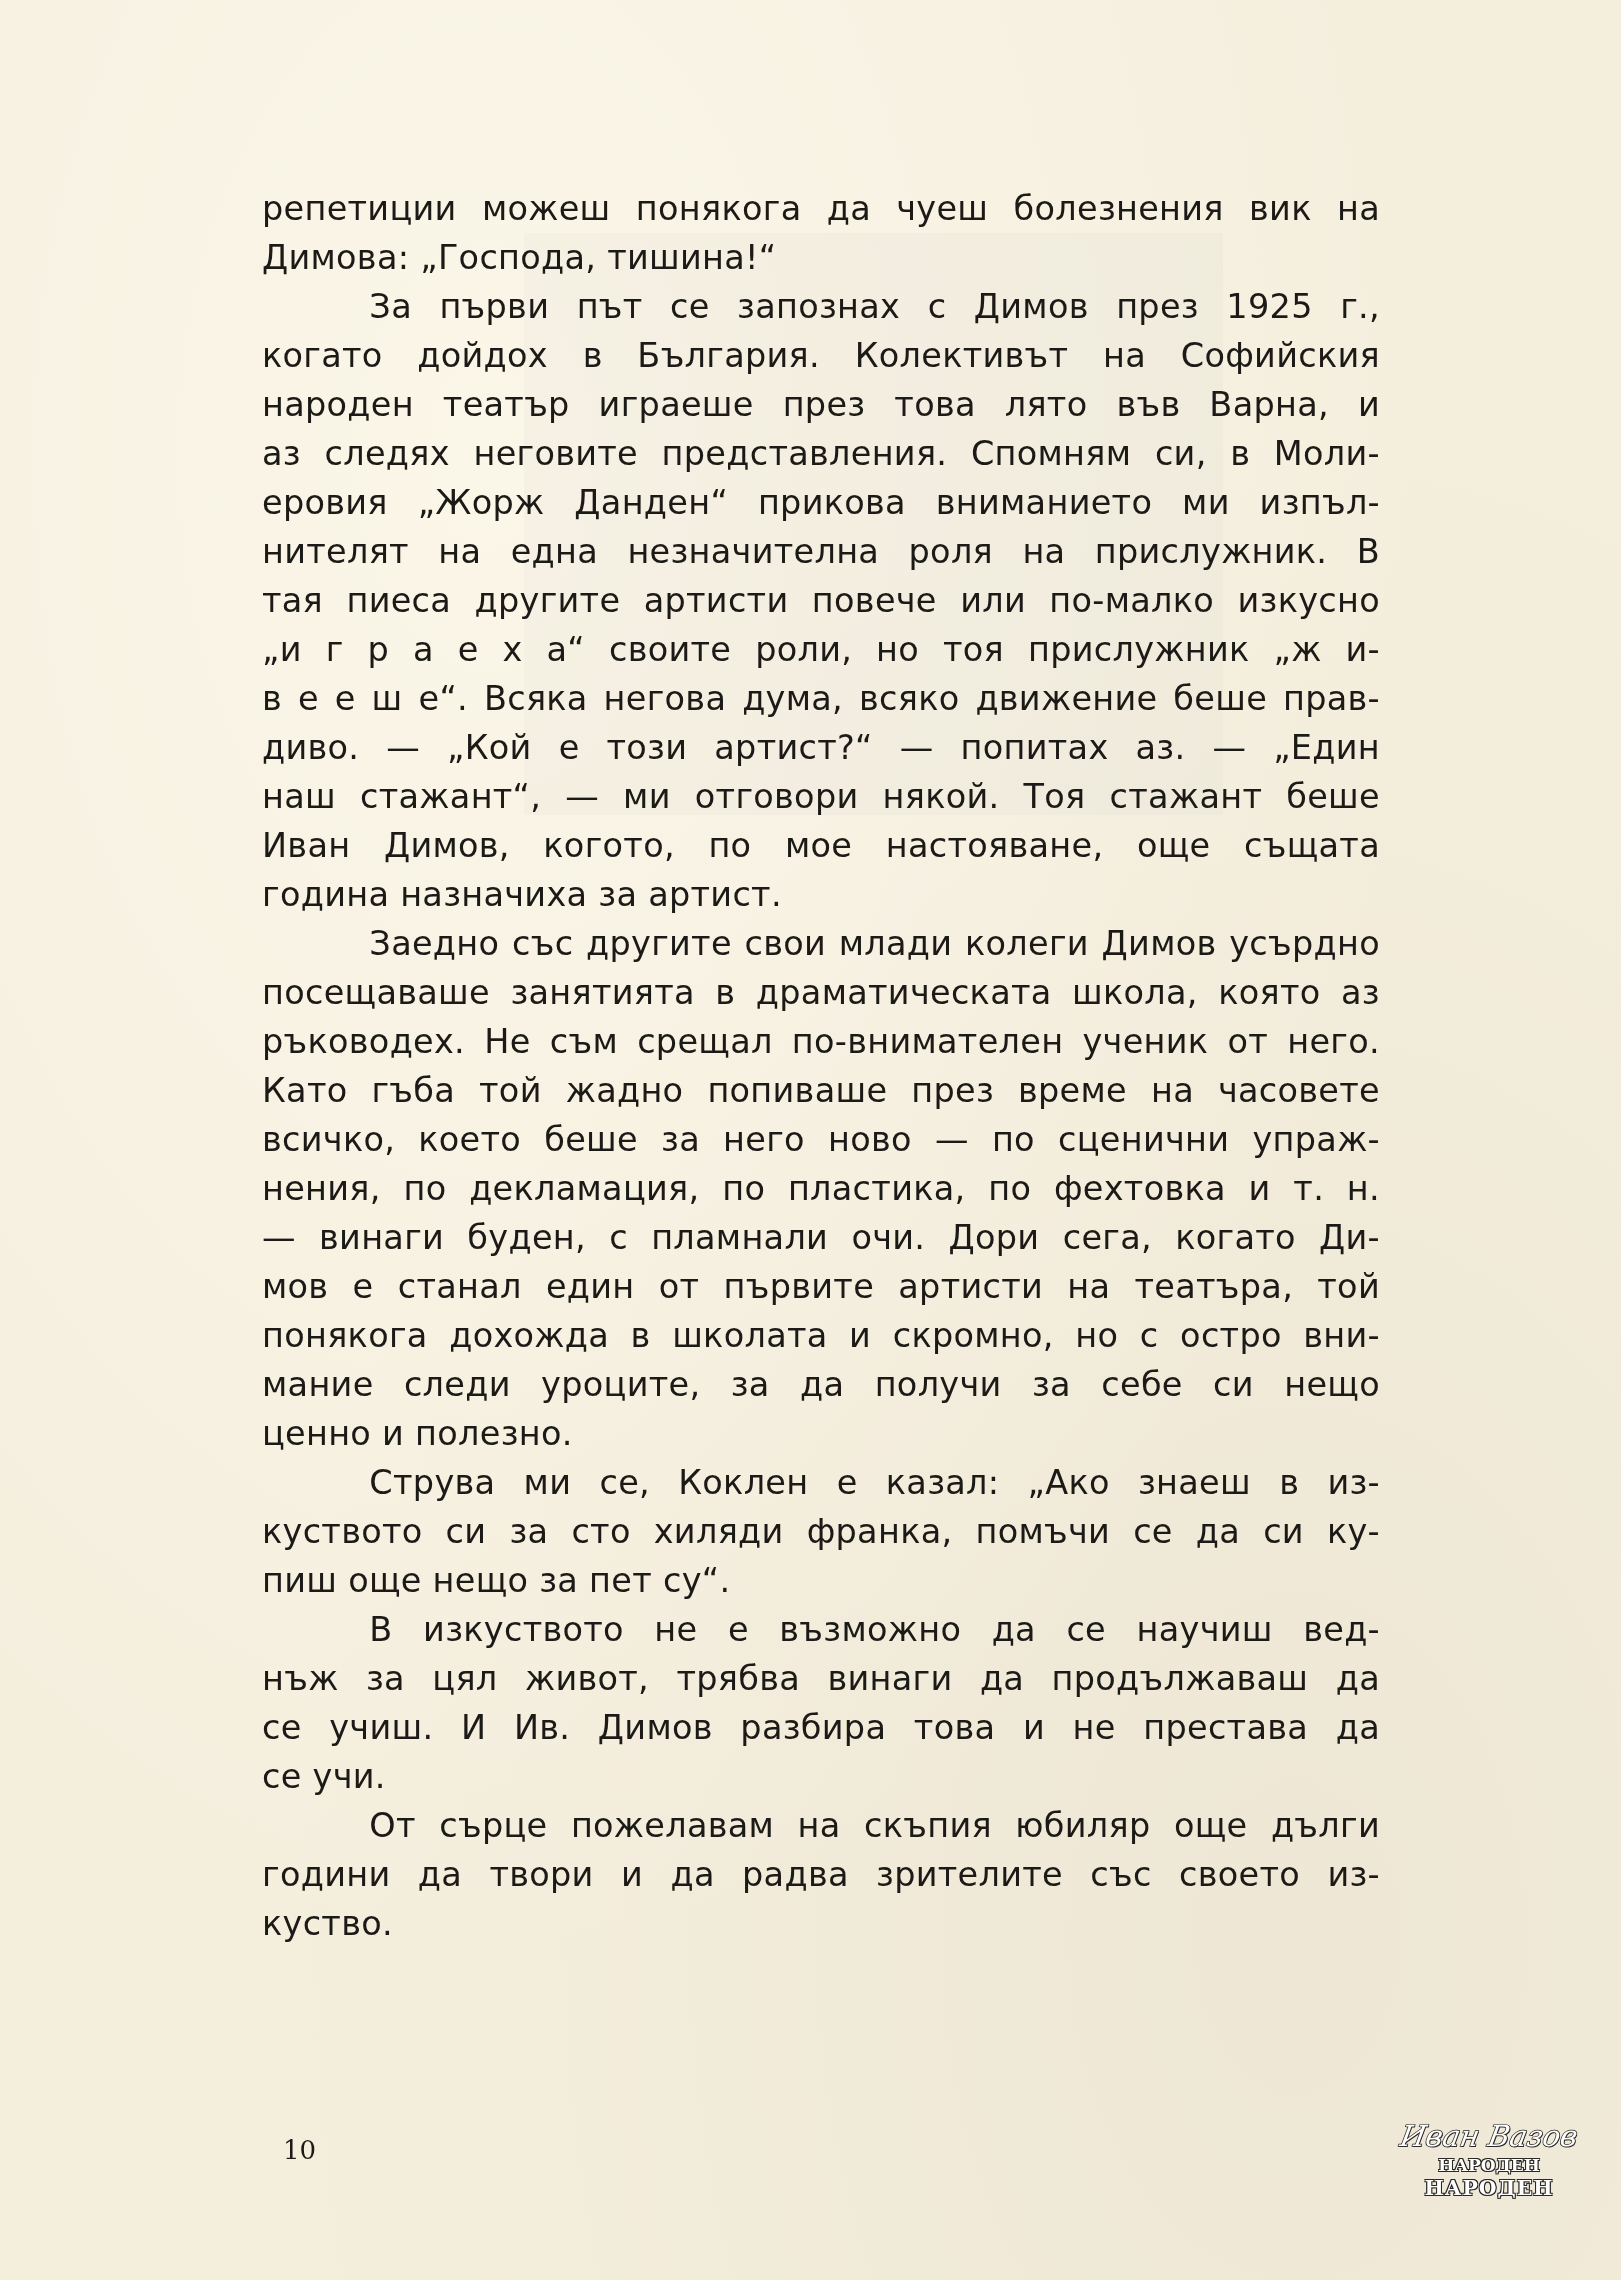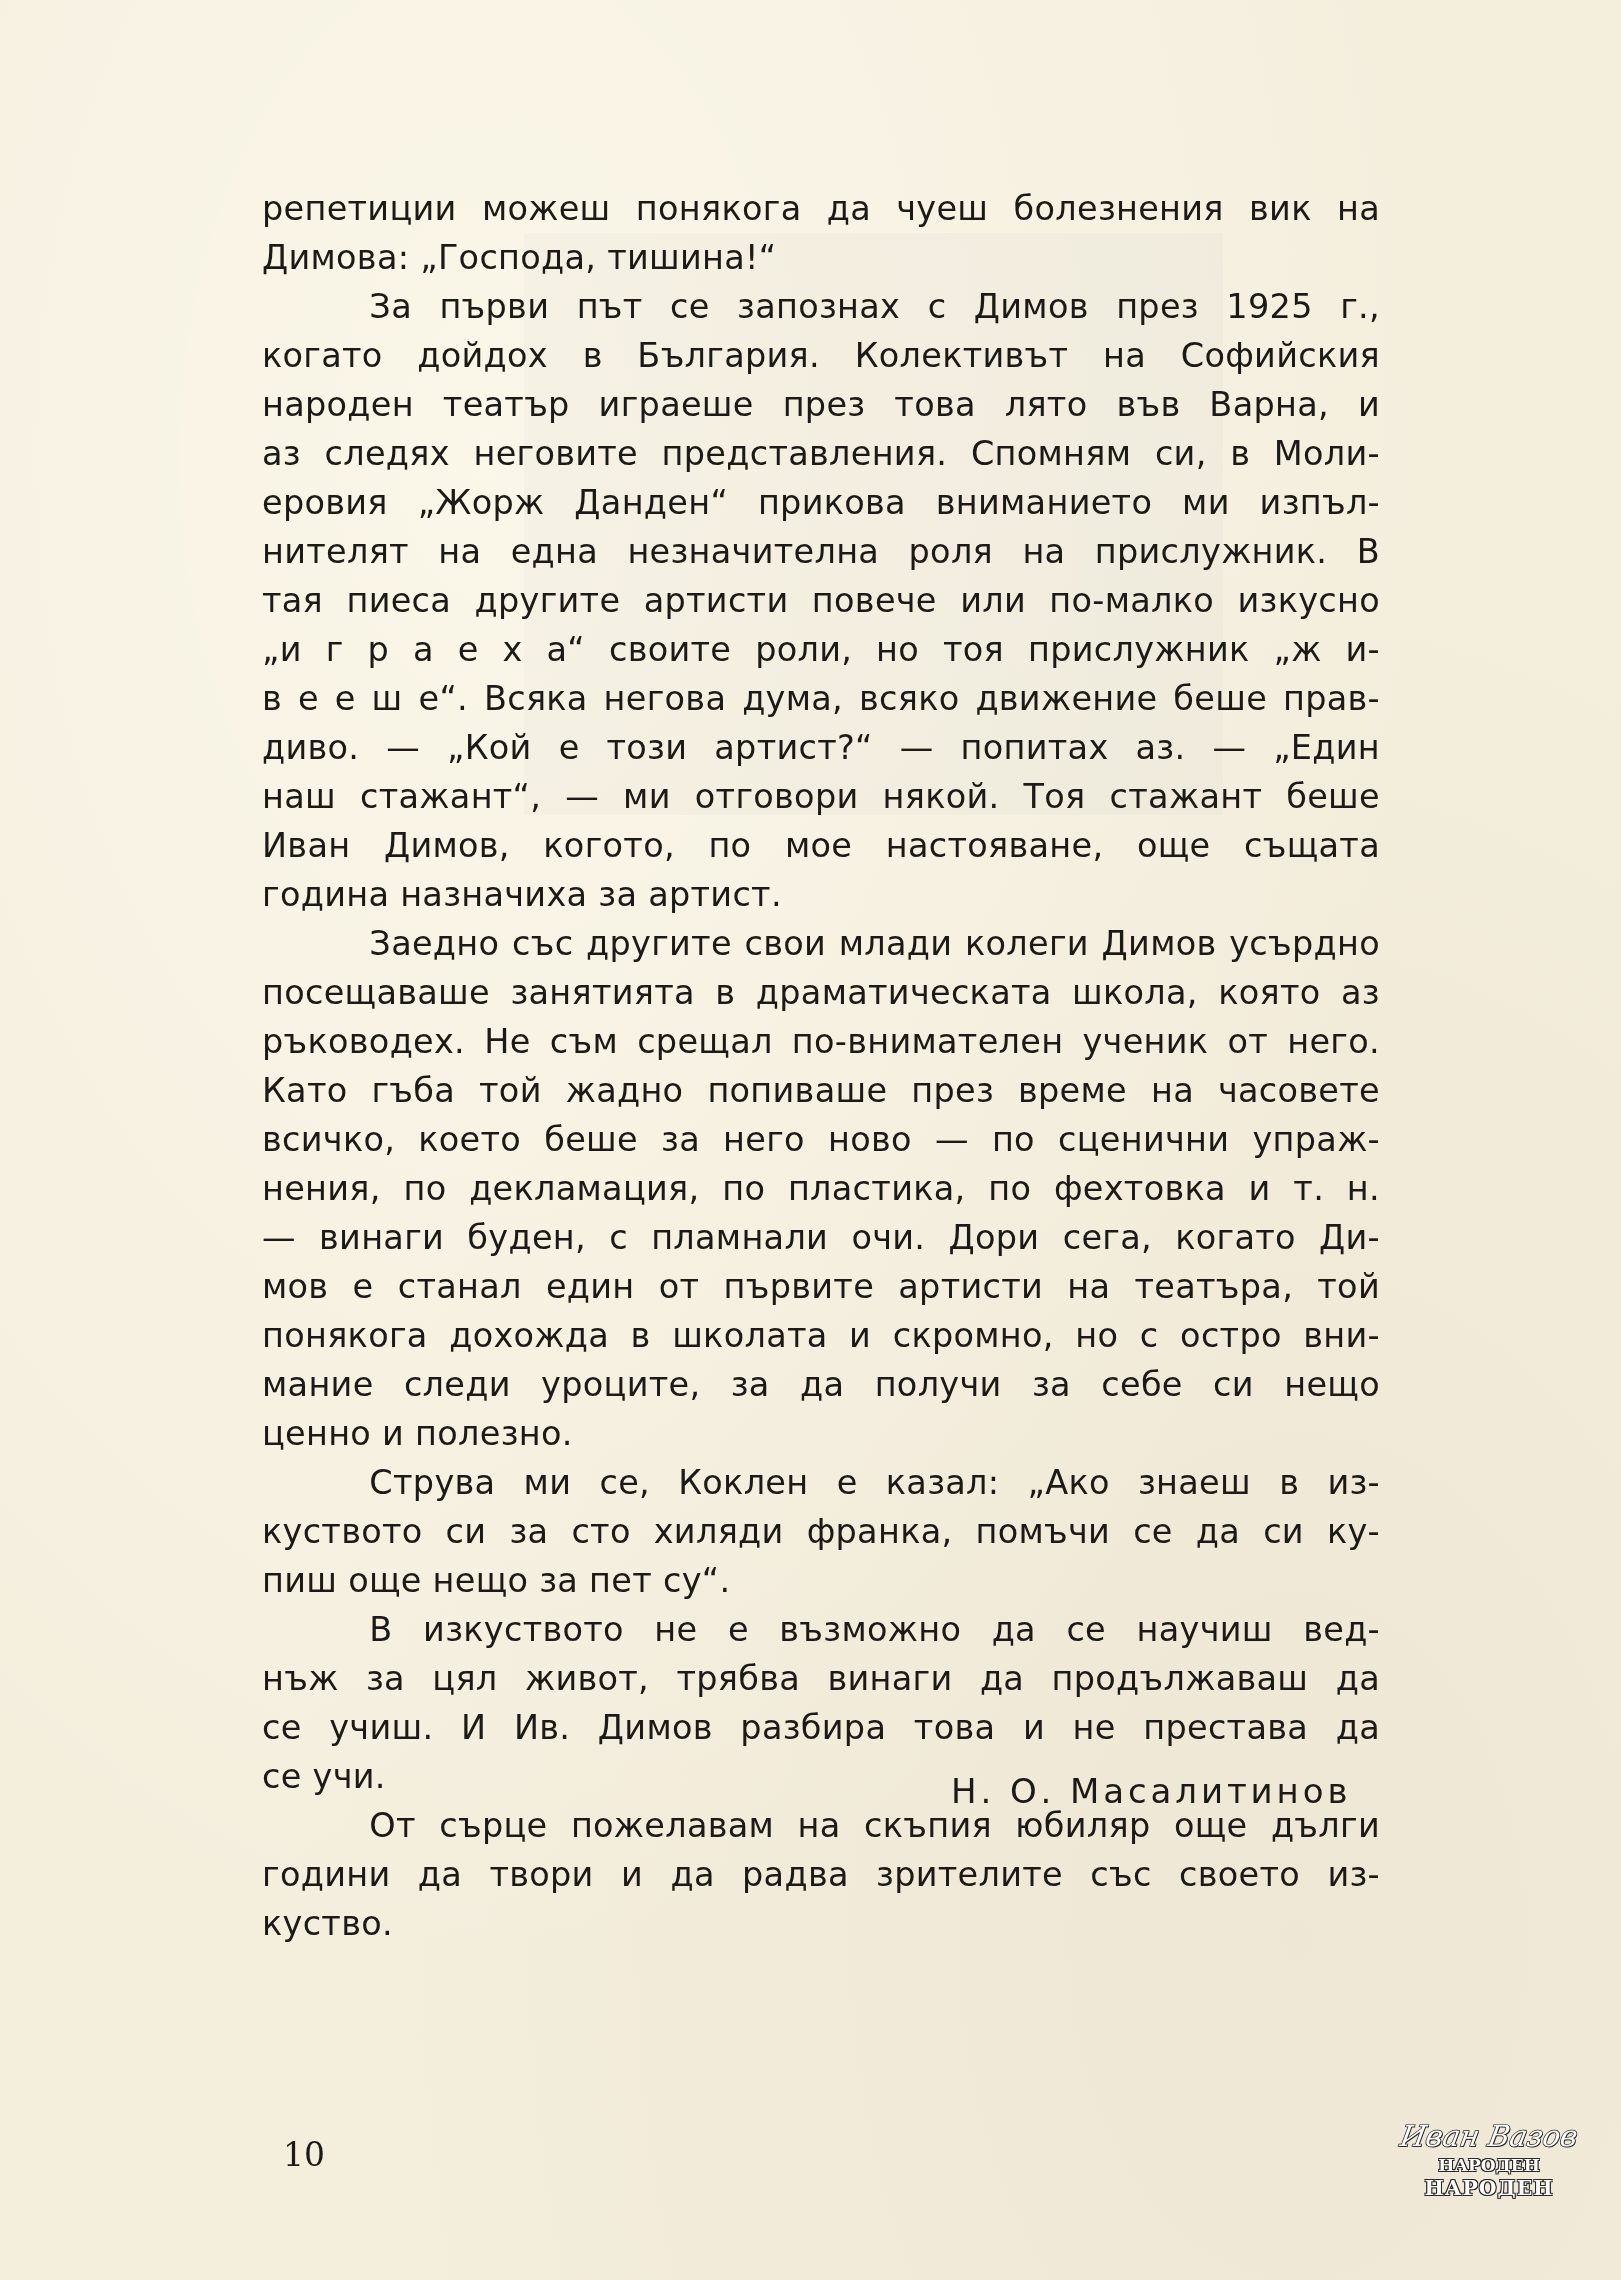--- a/index.html
+++ b/index.html
@@ -58,21 +58,21 @@
       top: 1771px;
       font-size: 34px;
       letter-spacing: 3.9px;
       white-space: nowrap;
     }
     .page-number {
       position: absolute;
       left: 283px;
       top: 2135px;
       font-family: "DejaVu Serif", serif;
-      font-size: 33px;
+      font-size: 26px;
     }
     .logo {
       position: absolute;
       left: 1397px;
       top: 2120px;
       width: 184px;
       text-align: center;
       font-family: "DejaVu Serif", serif;
       color: #ffffff;
       -webkit-text-stroke: 1.4px #2a2826;
@@ -139,21 +139,20 @@
       <div class="line last">пиш още нещо за пет су“.</div>
       <div class="line indent">В изкуството не е възможно да се научиш вед-</div>
       <div class="line">нъж за цял живот, трябва винаги да продължаваш да</div>
       <div class="line">се учиш. И Ив. Димов разбира това и не престава да</div>
       <div class="line last">се учи.</div>
       <div class="line indent">От сърце пожелавам на скъпия юбиляр още дълги</div>
       <div class="line">години да твори и да радва зрителите със своето из-</div>
       <div class="line last">куство.</div>
     </div>
 
-  <div class="signature">Н. О. Масалитинов</div>
 
   <div class="page-number">10</div>
 
   <div class="logo">
     <div class="script">Иван Вазов</div>
     <div class="l1">НАРОДЕН</div>
     <div class="l2">НАРОДЕН</div>
   </div>
 </div>
 

